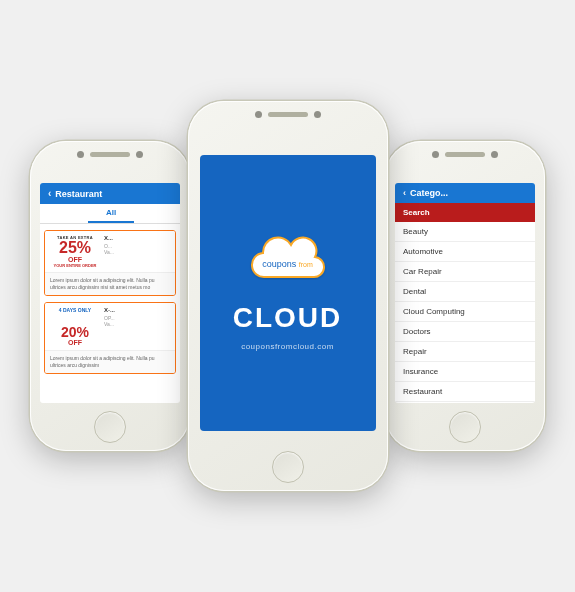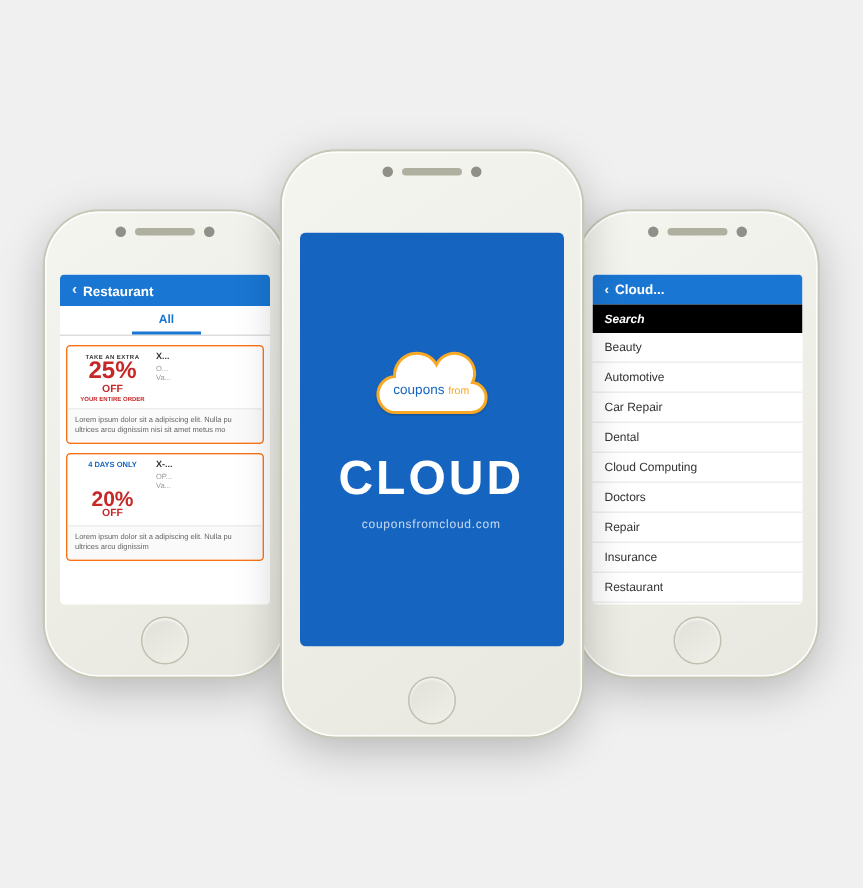--- a/index.html
+++ b/index.html
@@ -311,21 +311,21 @@
       color: #1565c0;
     }
 
     .cloud-text-inside .from {
       font-size: 7px;
       font-weight: 400;
       color: #f9a825;
     }
 
     .brand-cloud-word {
-      font-size: 32px;
+      font-size: 28px;
       font-weight: 700;
       color: #fff;
       letter-spacing: 2px;
       text-transform: uppercase;
       margin-top: 4px;
     }
 
     .brand-url {
       font-size: 8px;
       color: rgba(255,255,255,0.75);
@@ -339,26 +339,25 @@
       color: #fff;
       font-size: 9px;
       font-weight: 600;
       padding: 5px 8px;
       display: flex;
       align-items: center;
       gap: 4px;
     }
 
     .right-search-bar {
-      background: #000000;
+      background: #b91c1c;
       color: #fff;
       font-size: 8px;
       font-weight: 600;
       padding: 5px 8px;
-      font-style: italic;
     }
 
     .category-list-item {
       padding: 5px 8px;
       font-size: 8px;
       color: #333;
       border-bottom: 1px solid #eee;
       background: #fff;
     }
   </style>
@@ -464,21 +463,21 @@
         <div class="phone-camera"></div>
         <div class="phone-speaker"></div>
         <div class="phone-camera"></div>
       </div>
       <div class="phone-home"></div>
 
       <div class="screen">
 
         <div class="right-screen-header">
           <span>‹</span>
-          <span>Cloud...</span>
+          <span>Catego...</span>
         </div>
 
         <div class="right-search-bar">Search</div>
 
         <div>
           <div class="category-list-item">Beauty</div>
           <div class="category-list-item">Automotive</div>
           <div class="category-list-item">Car Repair</div>
           <div class="category-list-item">Dental</div>
           <div class="category-list-item">Cloud Computing</div>

